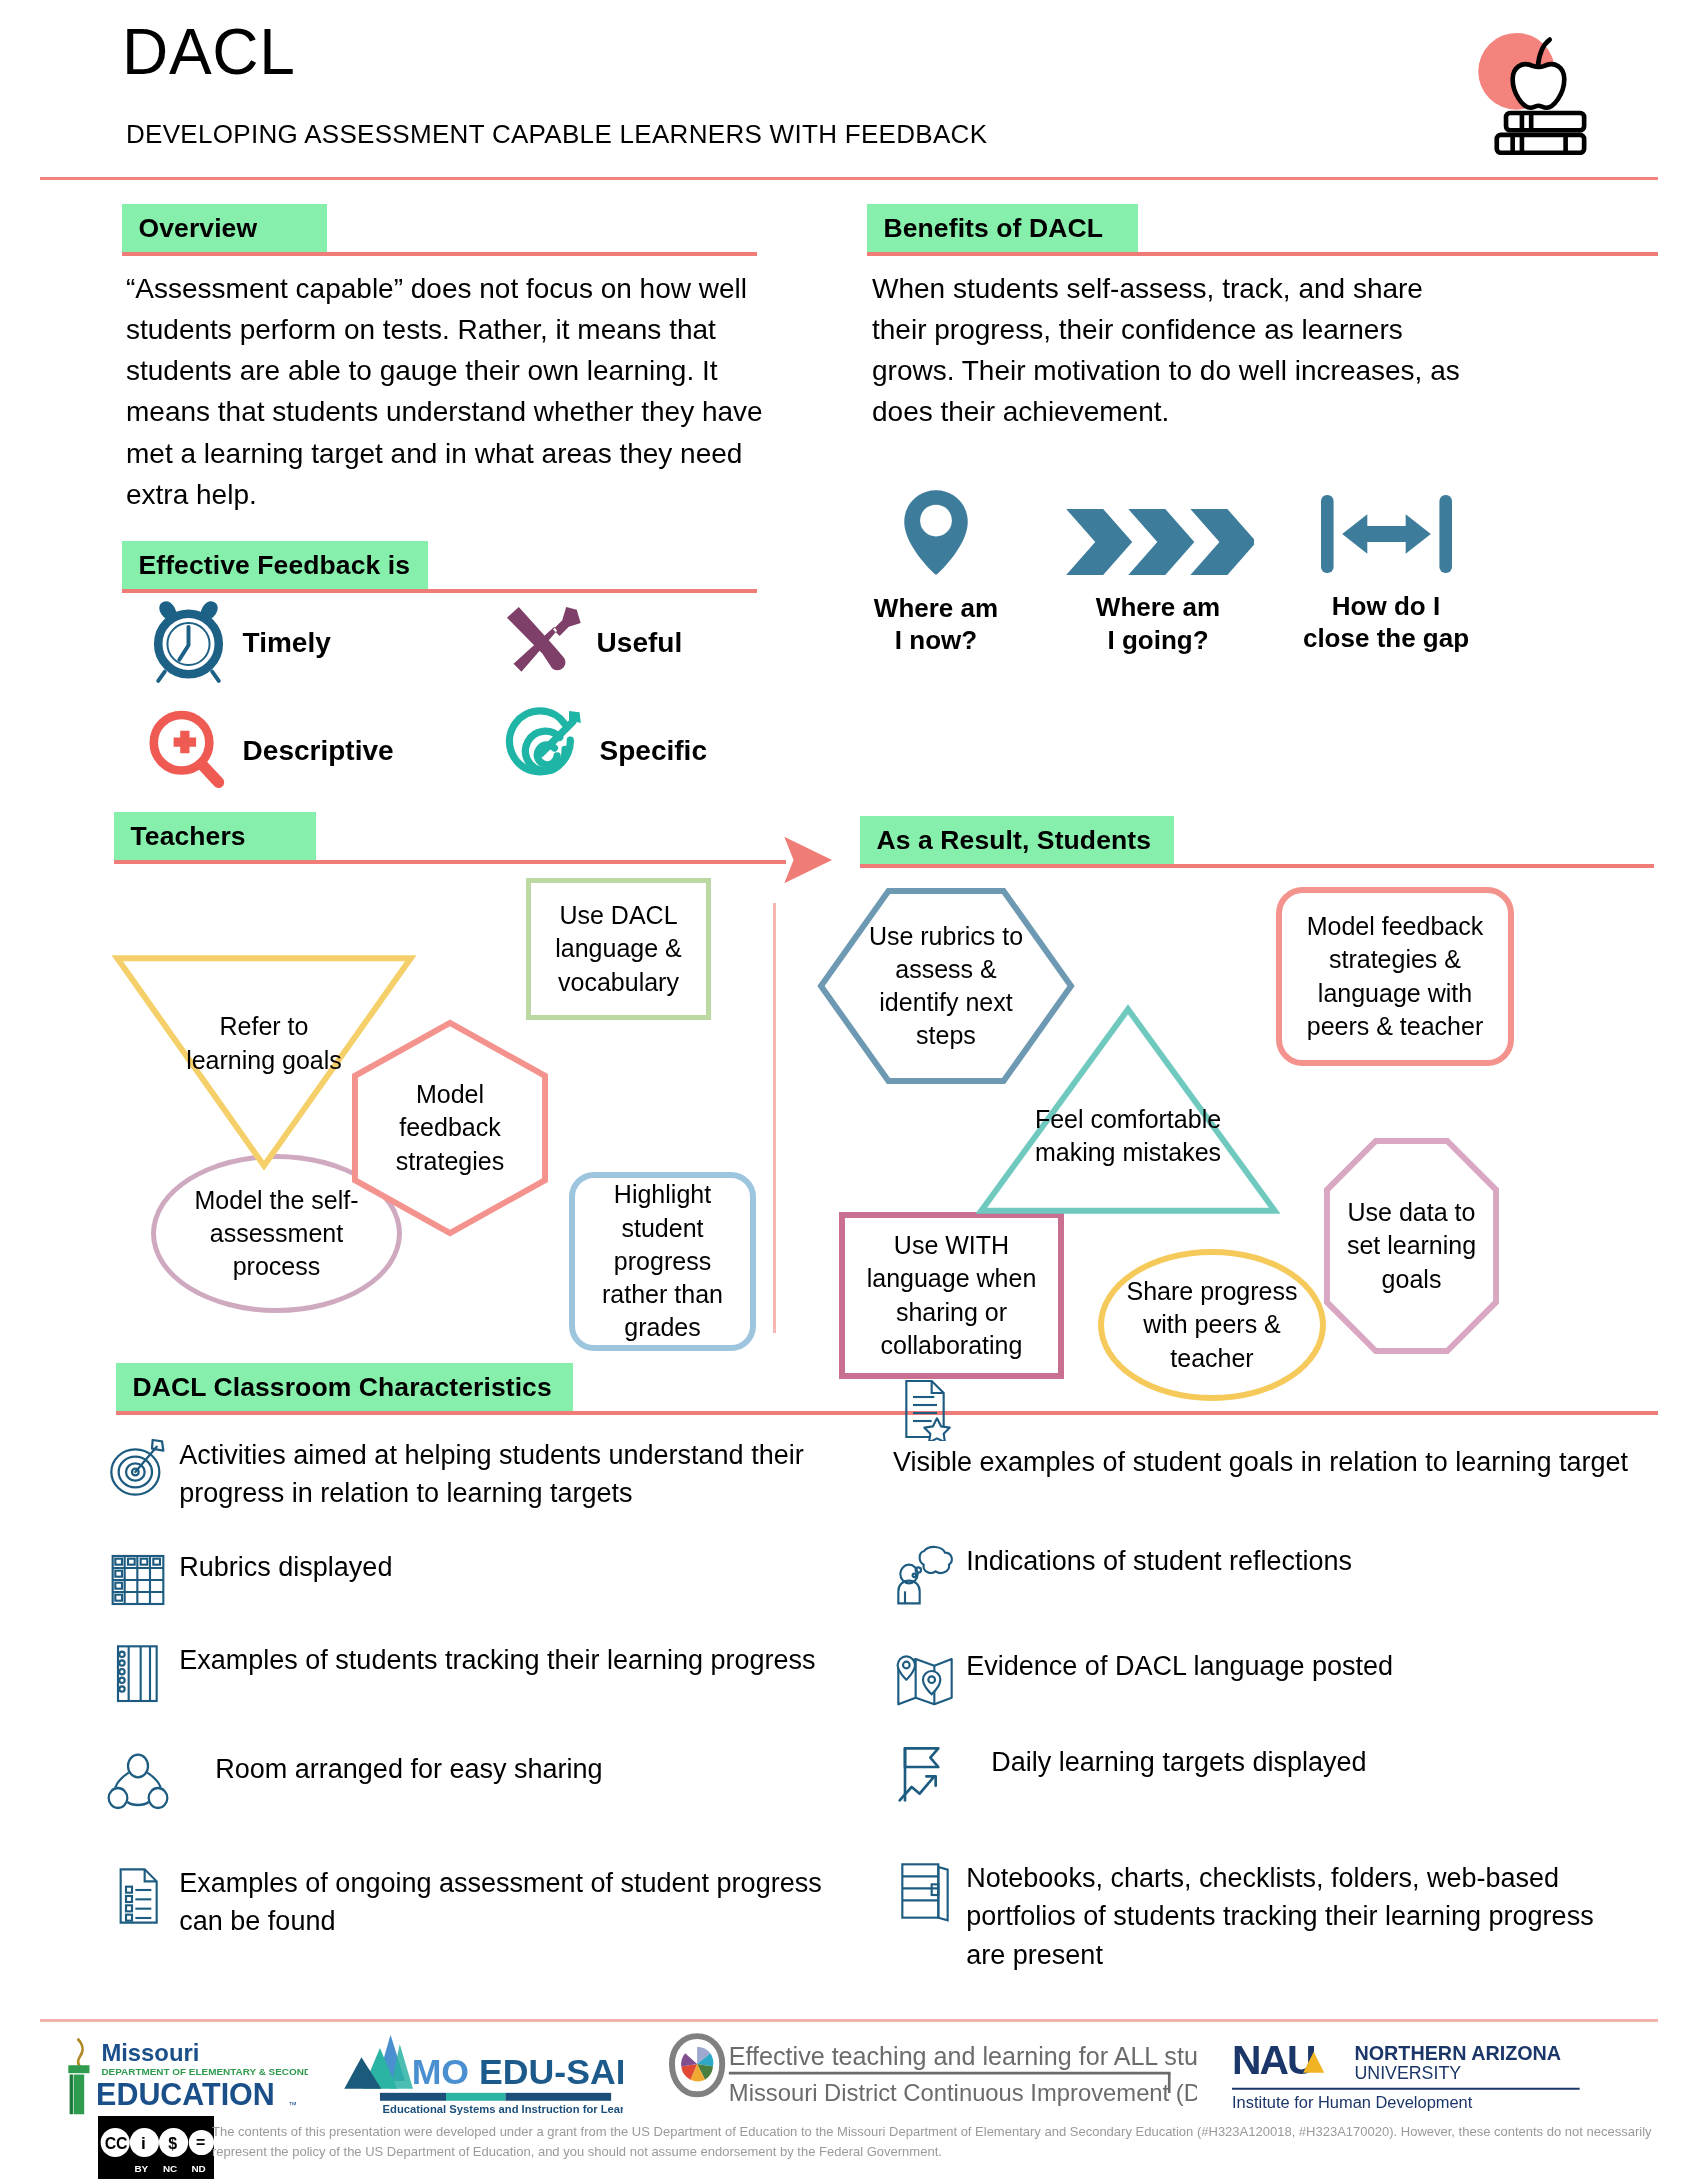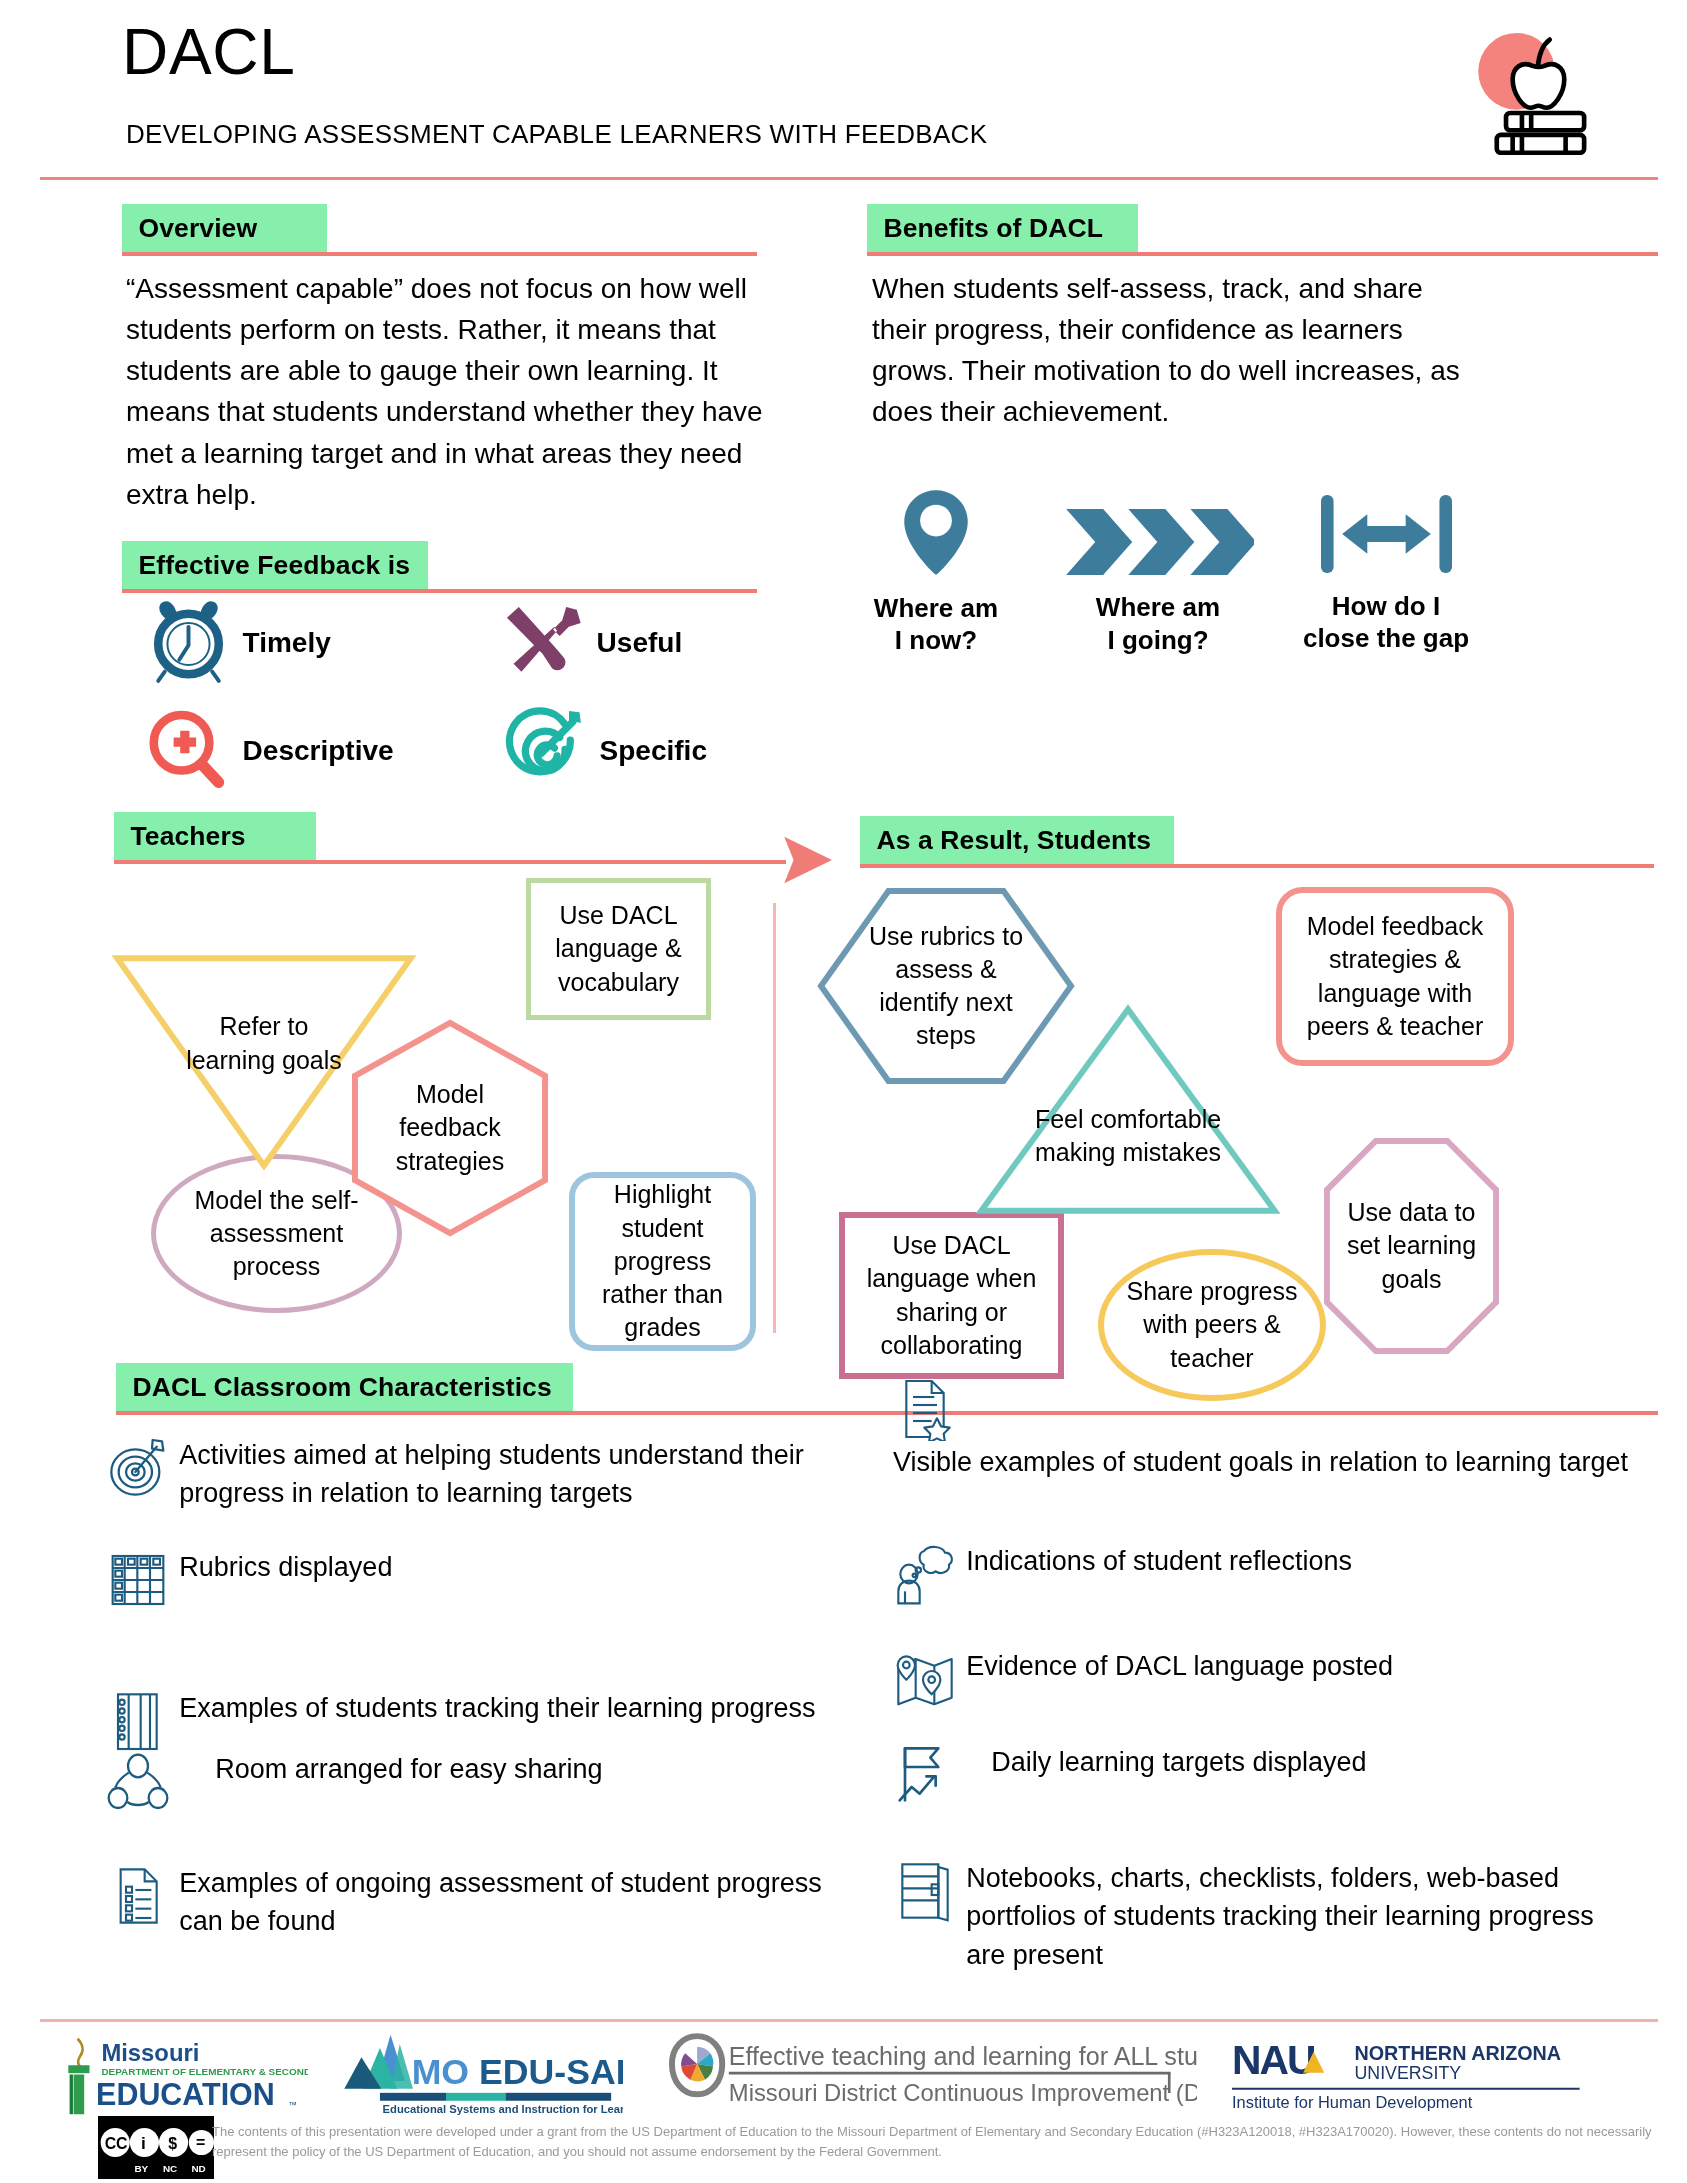--- a/index.html
+++ b/index.html
@@ -246,21 +246,21 @@
   </div>
 
   <div class="shape" style="left:1323px;top:1137px;width:177px;height:218px;">
     <svg viewBox="0 0 268 330" preserveAspectRatio="none">
         <polygon points="80,6 188,6 262,80 262,250 188,324 80,324 6,250 6,80" fill="#fff" stroke="#d9a7c2" stroke-width="9"></polygon>
       </svg>
     <div class="txt" style="width:149px;">Use data to set learning goals</div>
   </div>
 
   <div class="shape" style="left:839px;top:1212px;width:225px;height:167px;border:6px solid #c86f92;background:#fff;">
-    <div class="txt" style="width:202px;">Use DACL language when sharing or collaborating</div>
+    <div class="txt" style="width:202px;">Use WITH language when sharing or collaborating</div>
   </div>
 
   <div class="shape" style="left:1098px;top:1249px;width:228px;height:152px;border:6px solid #f5c95a;border-radius:50%;background:#fff;">
     <div class="txt" style="width:179px;">Share progress with peers &amp; teacher</div>
   </div>
 
   <div class="sec" style="left:116px;top:1363px;width:1542px;height:53px;">
     <div class="sec-tab" style="width:457px;">
         <span>DACL Classroom Characteristics</span>
       </div>
@@ -296,21 +296,21 @@
           <rect x="52" y="16" width="10" height="9"></rect>
           <rect x="71" y="16" width="10" height="9"></rect>
         <rect x="14" y="34" width="10" height="9"></rect>
           <rect x="14" y="52" width="10" height="9"></rect>
           <rect x="14" y="70" width="10" height="9"></rect>
       </svg>
     </span>
     <span class="tx">Rubrics displayed</span>
   </div>
 
-  <div class="char-row" style="left:106px;top:1641px;width:734px;margin-top:48px;">
+  <div class="char-row" style="left:106px;top:1641px;width:734px;">
     <span class="ic">
       <svg width="64" height="64" viewBox="0 0 96 96" fill="none" stroke="#1d5c80" stroke-width="3.2">
         <rect x="18" y="8" width="58" height="82"></rect>
         <line x1="34" y1="8" x2="34" y2="90"></line>
           <line x1="52" y1="8" x2="52" y2="90"></line>
           <line x1="66" y1="8" x2="66" y2="90"></line>
         <g>
             <circle cx="24" cy="20" r="4"></circle>
             <circle cx="24" cy="33" r="4"></circle>
             <circle cx="24" cy="46" r="4"></circle>

